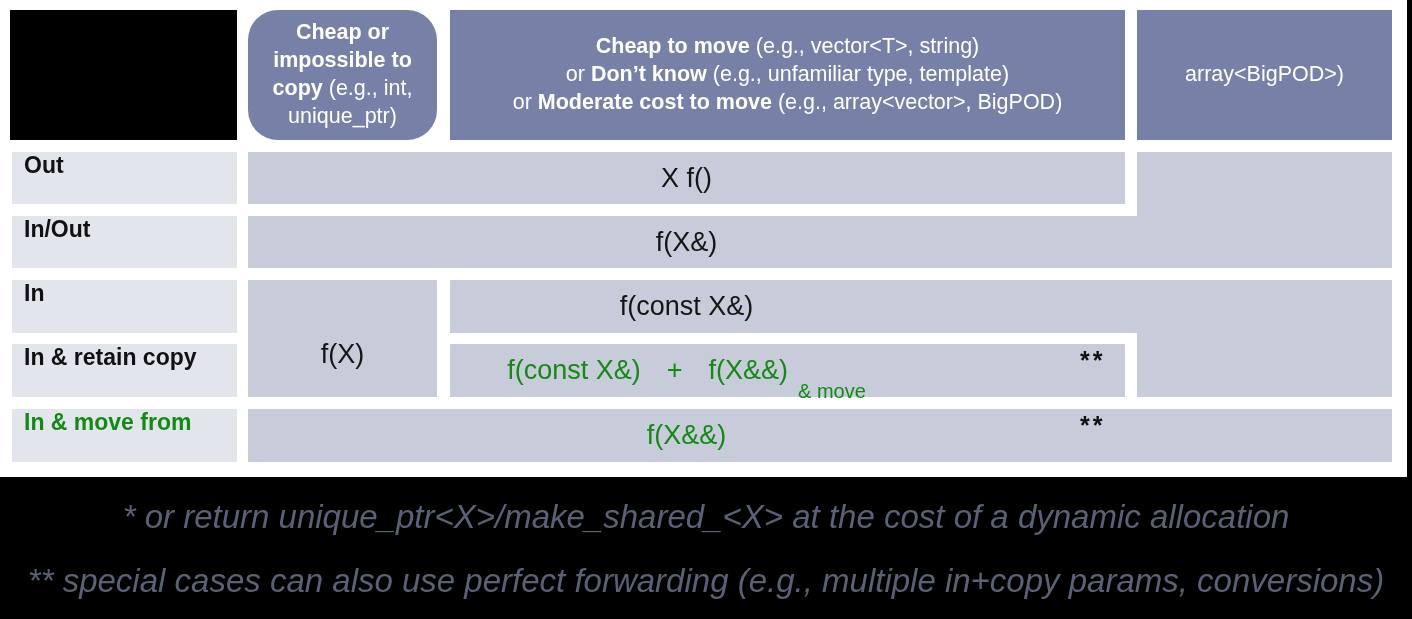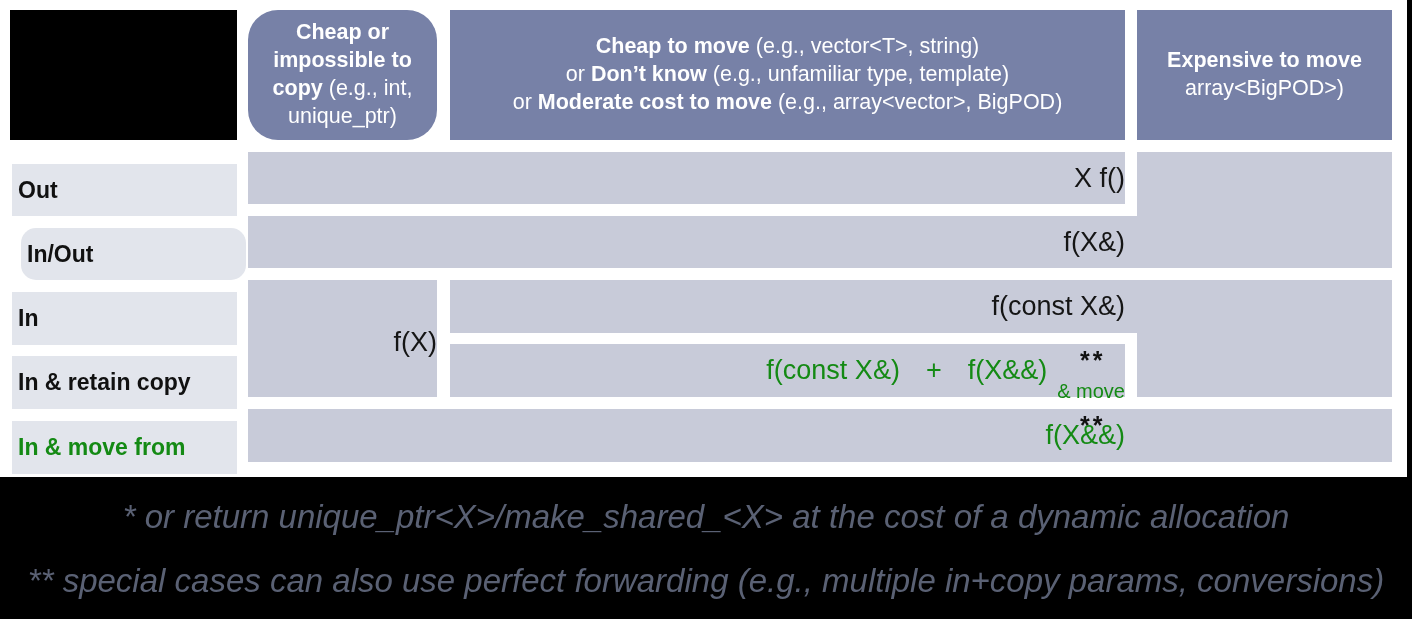--- a/index.html
+++ b/index.html
@@ -13,24 +13,24 @@
   body{margin:0;background:#000;font-family:"Liberation Sans",sans-serif;}
   .stage{position:relative;width:1412px;height:619px;background:#000;overflow:hidden;}
   .panel{position:absolute;left:0;top:0;width:1407px;height:477px;background:#fff;}
   .abs{position:absolute;}
   .corner{background:#000;}
   .hcell{background:var(--header-bg);color:#fff;display:flex;flex-direction:column;
          align-items:center;justify-content:center;text-align:center;
          font-size:21.5px;line-height:1.3;padding:0 6px;}
   .hcell .b{font-weight:bold;}
   .cell{background:var(--cell-bg);}
-  .labelcell{background:var(--label-bg);display:flex;align-items:center;
-             padding-left:6px;font-weight:bold;font-size:23px;color:#111;margin-top:12px;}
+  .labelcell{background:var(--label-bg);display:flex;align-items:flex-start;
+             padding-left:12px;font-weight:bold;font-size:23px;color:#111;}
   .labelcell.green{color:var(--green);}
-  .formula-layer{display:flex;align-items:center;justify-content:flex-end;
+  .formula-layer{display:flex;align-items:center;justify-content:center;
                  font-size:27px;color:#151515;}
   .formula-layer.green{color:var(--green);}
   .plus{margin:0 26px;}
   .suffix{font-size:20px;margin-left:10px;font-weight:normal;margin-top:41px;}
   .stars{position:absolute;font-size:25px;color:#111;letter-spacing:3px;font-weight:bold;}
   .footnote{position:absolute;left:0;width:1412px;text-align:center;
             font-style:italic;font-size:33px;color:var(--footnote);}
   .hline{display:block;text-align:right;}
 </style>
 </head>
@@ -47,28 +47,27 @@
     </div>
   </div>
 
   <div class="abs hcell" style="left:450px;top:10px;width:675px;height:130px;">
     <span class="hline"><span class="b">Cheap to move</span><span> (e.g., vector&lt;T&gt;, string)</span></span>
     <span class="hline"><span>or </span><span class="b">Don’t know</span><span> (e.g., unfamiliar type, template)</span></span>
     <span class="hline"><span>or </span><span class="b">Moderate cost to move</span><span> (e.g., array&lt;vector&gt;, BigPOD)</span></span>
   </div>
 
   <div class="abs hcell" style="left:1137px;top:10px;width:255px;height:130px;">
-    <span class="hline b">Expensive to move</span>
     <span class="hline">array&lt;BigPOD&gt;)</span>
   </div>
 
   <div class="abs labelcell" style="left:12px;top:152px;width:225px;height:52px;">
       <span>Out</span>
     </div>
-  <div class="abs labelcell" style="left:21px;top:216px;width:225px;height:52px;border-radius:15px;">
+  <div class="abs labelcell" style="left:12px;top:216px;width:225px;height:52px;">
       <span>In/Out</span>
     </div>
   <div class="abs labelcell" style="left:12px;top:280px;width:225px;height:53px;">
       <span>In</span>
     </div>
   <div class="abs labelcell" style="left:12px;top:344px;width:225px;height:53px;">
       <span>In &amp; retain copy</span>
     </div>
   <div class="abs labelcell green" style="left:12px;top:409px;width:225px;height:53px;">
       <span>In &amp; move from</span>
@@ -91,21 +90,21 @@
   <div class="abs cell" style="left:248px;top:409px;width:1144px;height:53px;"></div>
 
   <div class="abs formula-layer" style="left:248px;top:152px;width:877px;height:52px;">
       <span>X f()</span>
     </div>
 
   <div class="abs formula-layer" style="left:248px;top:216px;width:877px;height:52px;">
       <span>f(X&amp;)</span>
     </div>
 
-  <div class="abs formula-layer" style="left:248px;top:280px;width:189px;height:124px;">
+  <div class="abs formula-layer" style="left:248px;top:292px;width:189px;height:124px;">
       <span>f(X)</span>
     </div>
 
   <div class="abs formula-layer" style="left:248px;top:280px;width:877px;height:53px;">
       <span>f(const X&amp;)</span>
     </div>
 
   <div class="abs formula-layer green" style="left:248px;top:344px;width:877px;height:53px;">
     <span>f(const X&amp;)</span>
     <span class="plus">+</span>

